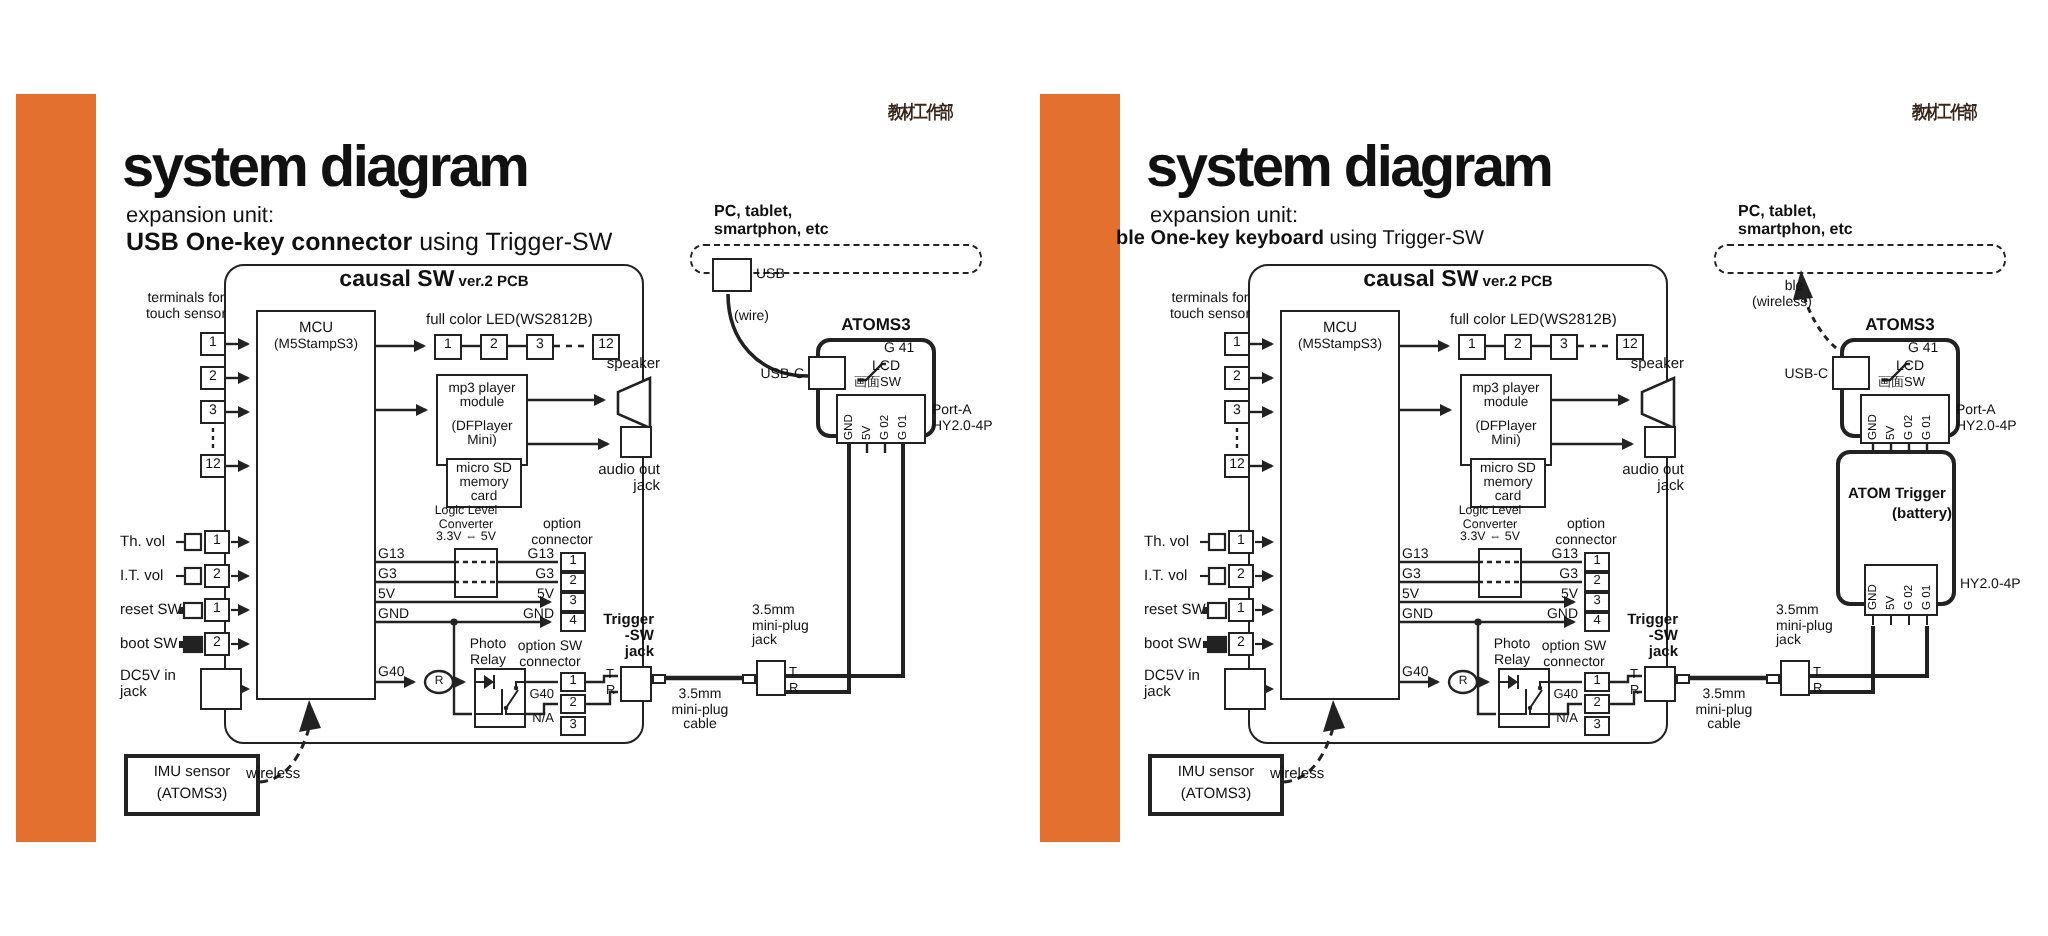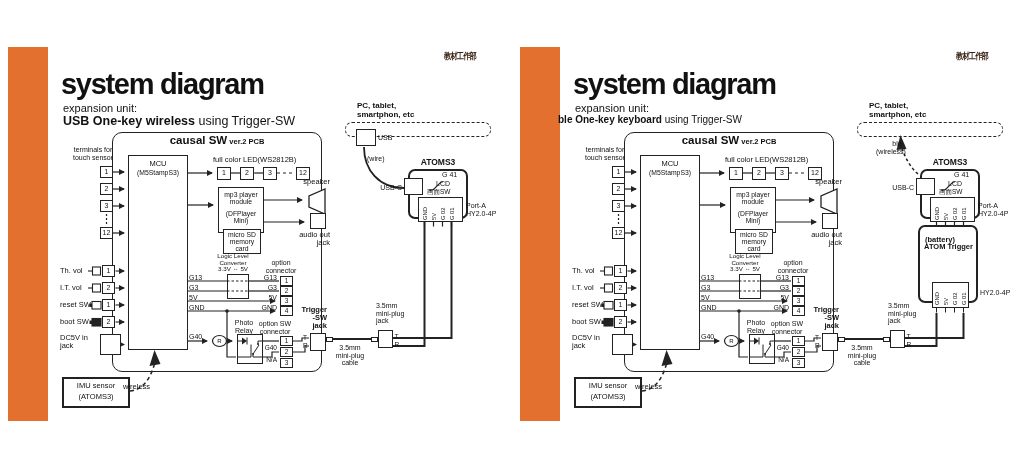--- a/index.html
+++ b/index.html
@@ -20,21 +20,21 @@
 </head>
 <body>
 
 <div id="stage">
 <div class="page" data-variant="usb" style="left: 0px;">
 
   <div class="bar" style="background:#E4702F"></div>
   <div class="lbl logo" style="color:#3a2417">教材工作部</div>
   <div class="lbl title">system diagram</div>
   <div class="lbl" style="left:63px;top:102px;font-size:11px">expansion unit:</div>
-  <div class="lbl" style="left:63px;top:114px;font-size:12.5px"><b>USB One-key wireless</b><span> using Trigger-SW</span></div>
+  <div class="lbl" style="left:63px;top:114px;font-size:12.5px"><b>USB One-key connector</b><span> using Trigger-SW</span></div>
 
   <svg class="w" width="512" height="468" viewBox="0 0 512 468">
     <defs>
       <marker id="arr" markerWidth="6" markerHeight="6" refX="5" refY="3" orient="auto" markerUnits="userSpaceOnUse">
         <path d="M0,0L6,3L0,6Z" fill="#222"></path>
       </marker>
     </defs>
     <g stroke="#222" stroke-width="1.2" fill="none">
       <path d="M113,172H124" marker-end="url(#arr)"></path>
       <path d="M113,189H124" marker-end="url(#arr)"></path>
@@ -537,21 +537,21 @@
   <div class="vlbl" style="left:432.5px;top:205.5px">G 02</div>
   <div class="vlbl" style="left:441.5px;top:205.5px">G 01</div>
   <div class="lbl" style="left:466px;top:202px;font-size:7px;line-height:1.15">
         <div>Port-A</div>
         <div>HY2.0-4P</div>
       </div>
 
   <div class="only-ble">
     <div class="b nb" style="left:406px;top:225px;width:60px;height:78px;border-width:2px;border-radius:7px"></div>
     <div class="lbl ctr bold" style="left:409px;top:243px;width:55px">ATOM Trigger</div>
-    <div class="lbl rt bold" style="left:409px;top:236px;width:34px">(battery)</div>
+    <div class="lbl rt bold" style="left:409px;top:253px;width:55px">(battery)</div>
     <div class="b" style="left:420px;top:282px;width:37px;height:26px;border-width:1.4px"></div>
     <div class="vlbl" style="left:414.5px;top:290.5px">GND</div>
     <div class="vlbl" style="left:423.5px;top:290.5px">5V</div>
     <div class="vlbl" style="left:432.5px;top:290.5px">G 02</div>
     <div class="vlbl" style="left:441.5px;top:290.5px">G 01</div>
     <div class="lbl" style="left:468px;top:289px;font-size:7px">HY2.0-4P</div>
   </div>
 
 </div>
 </div>

